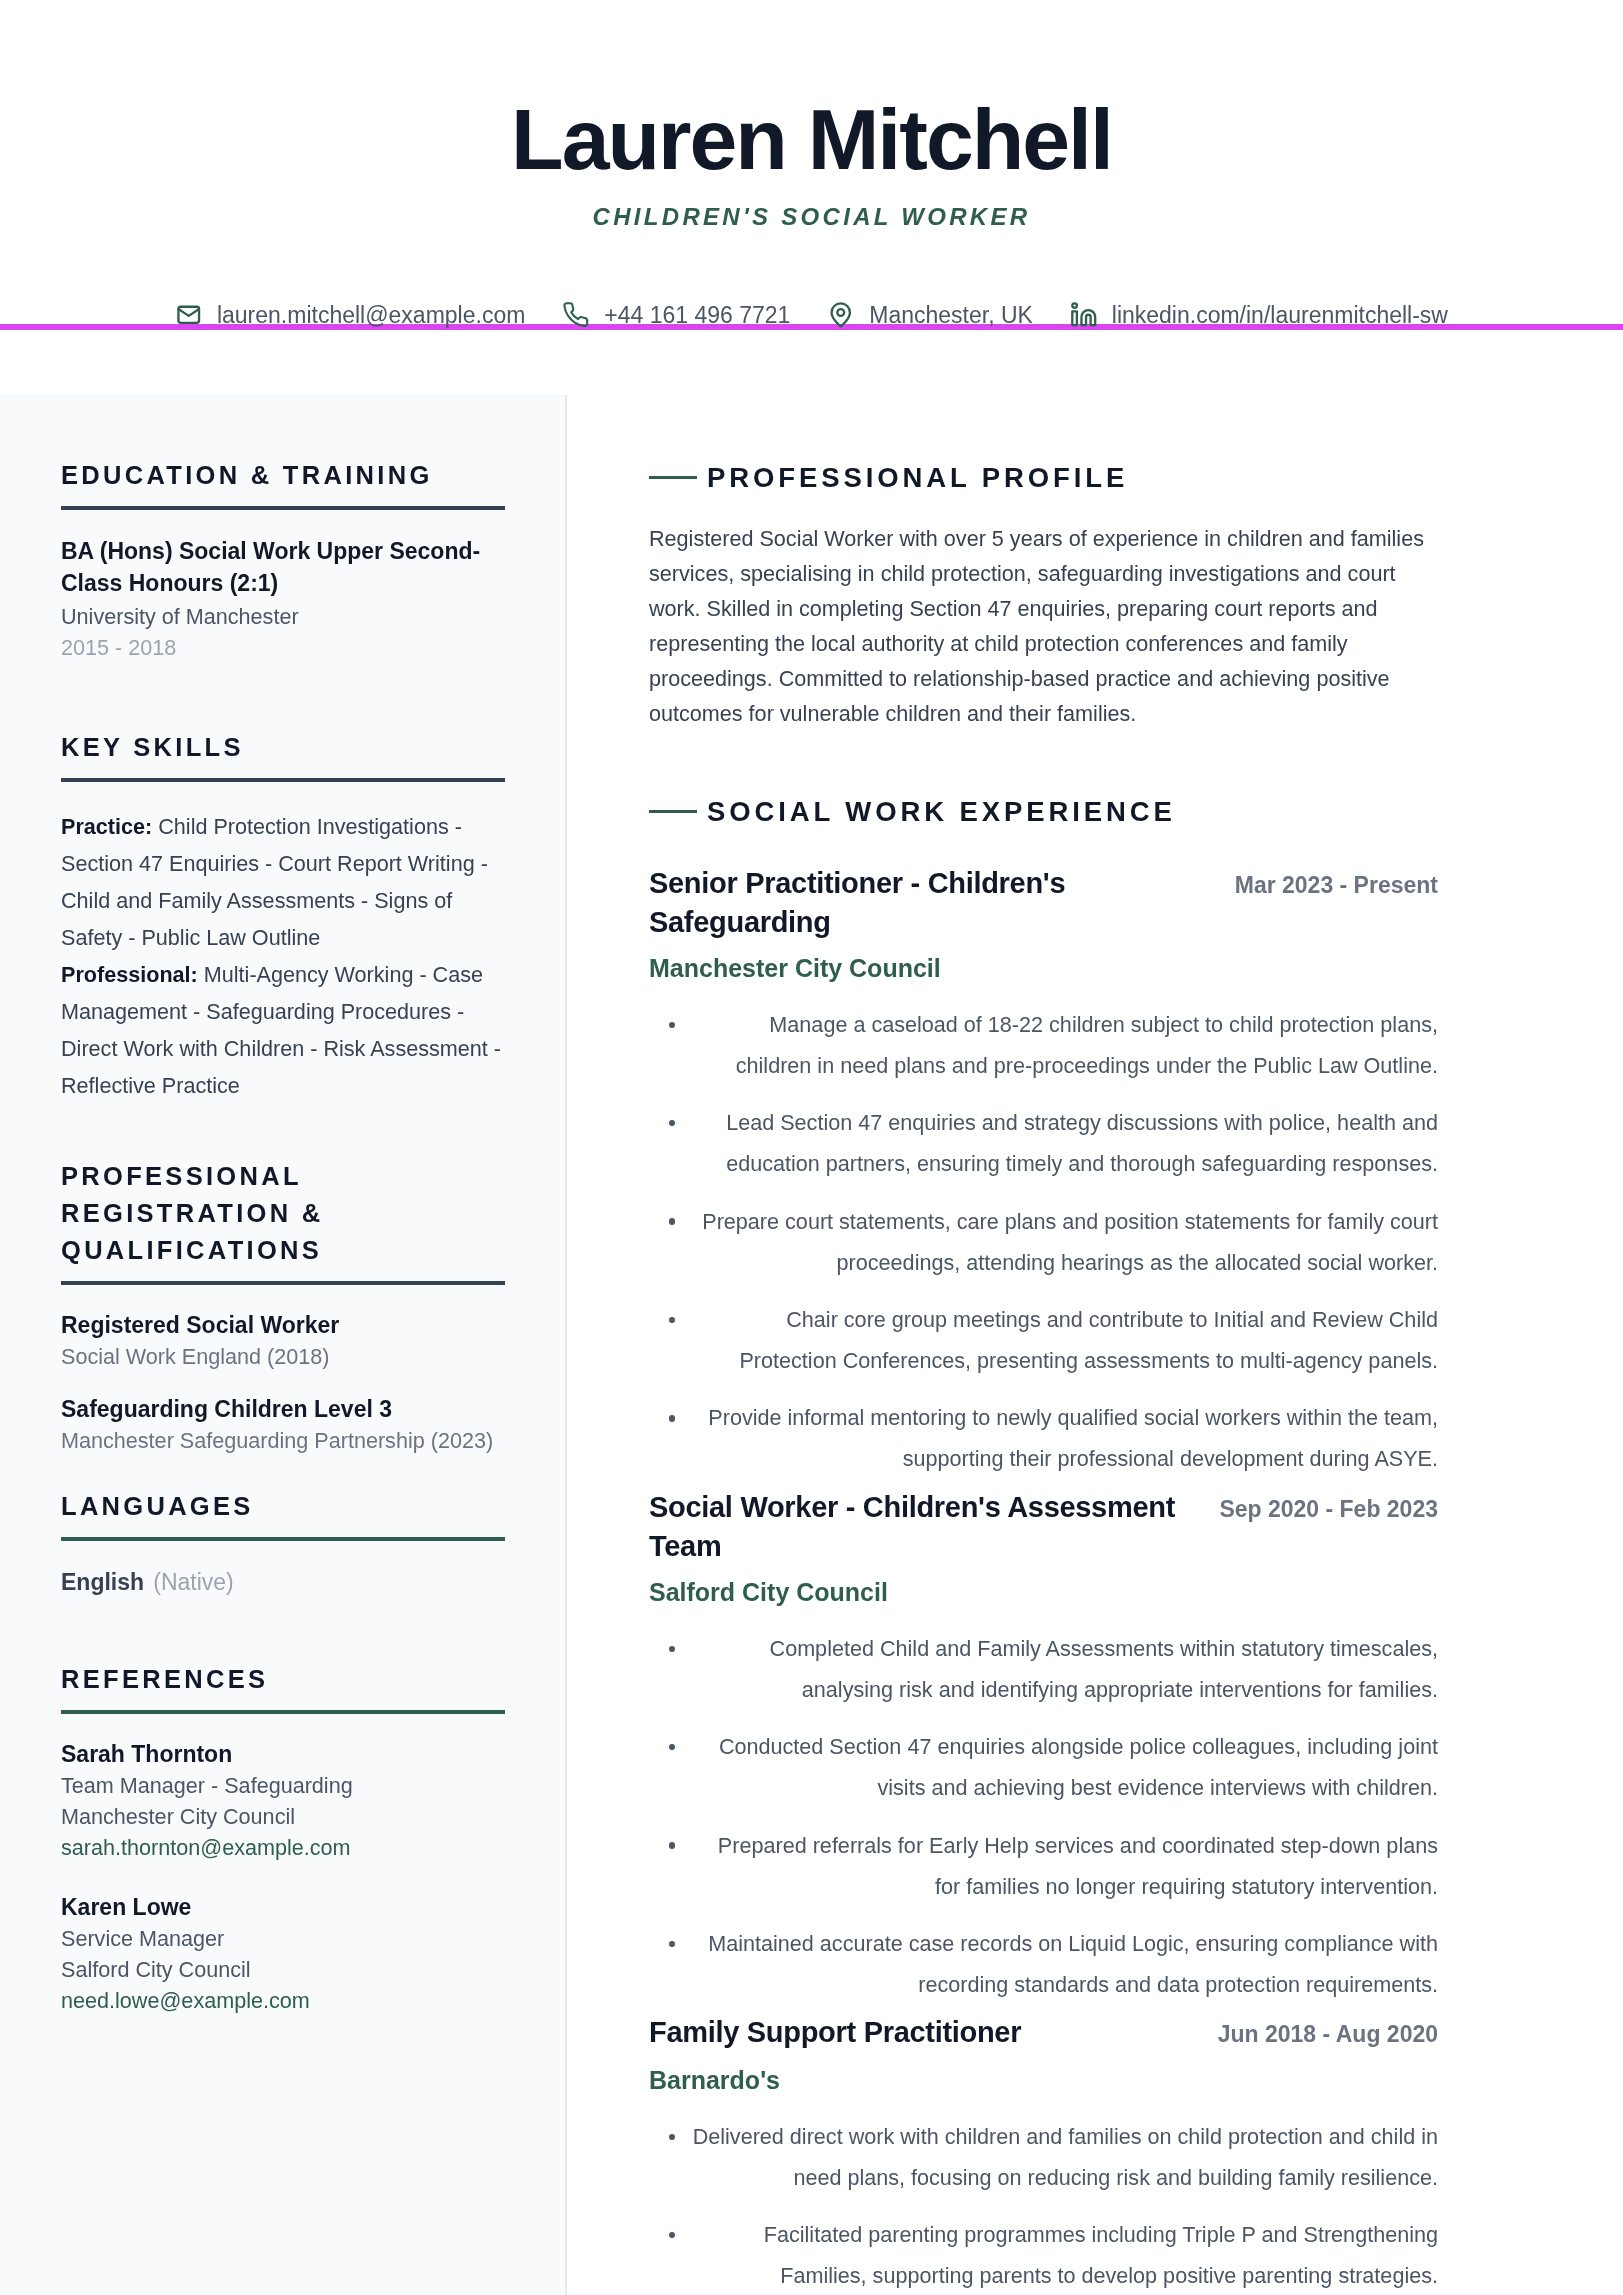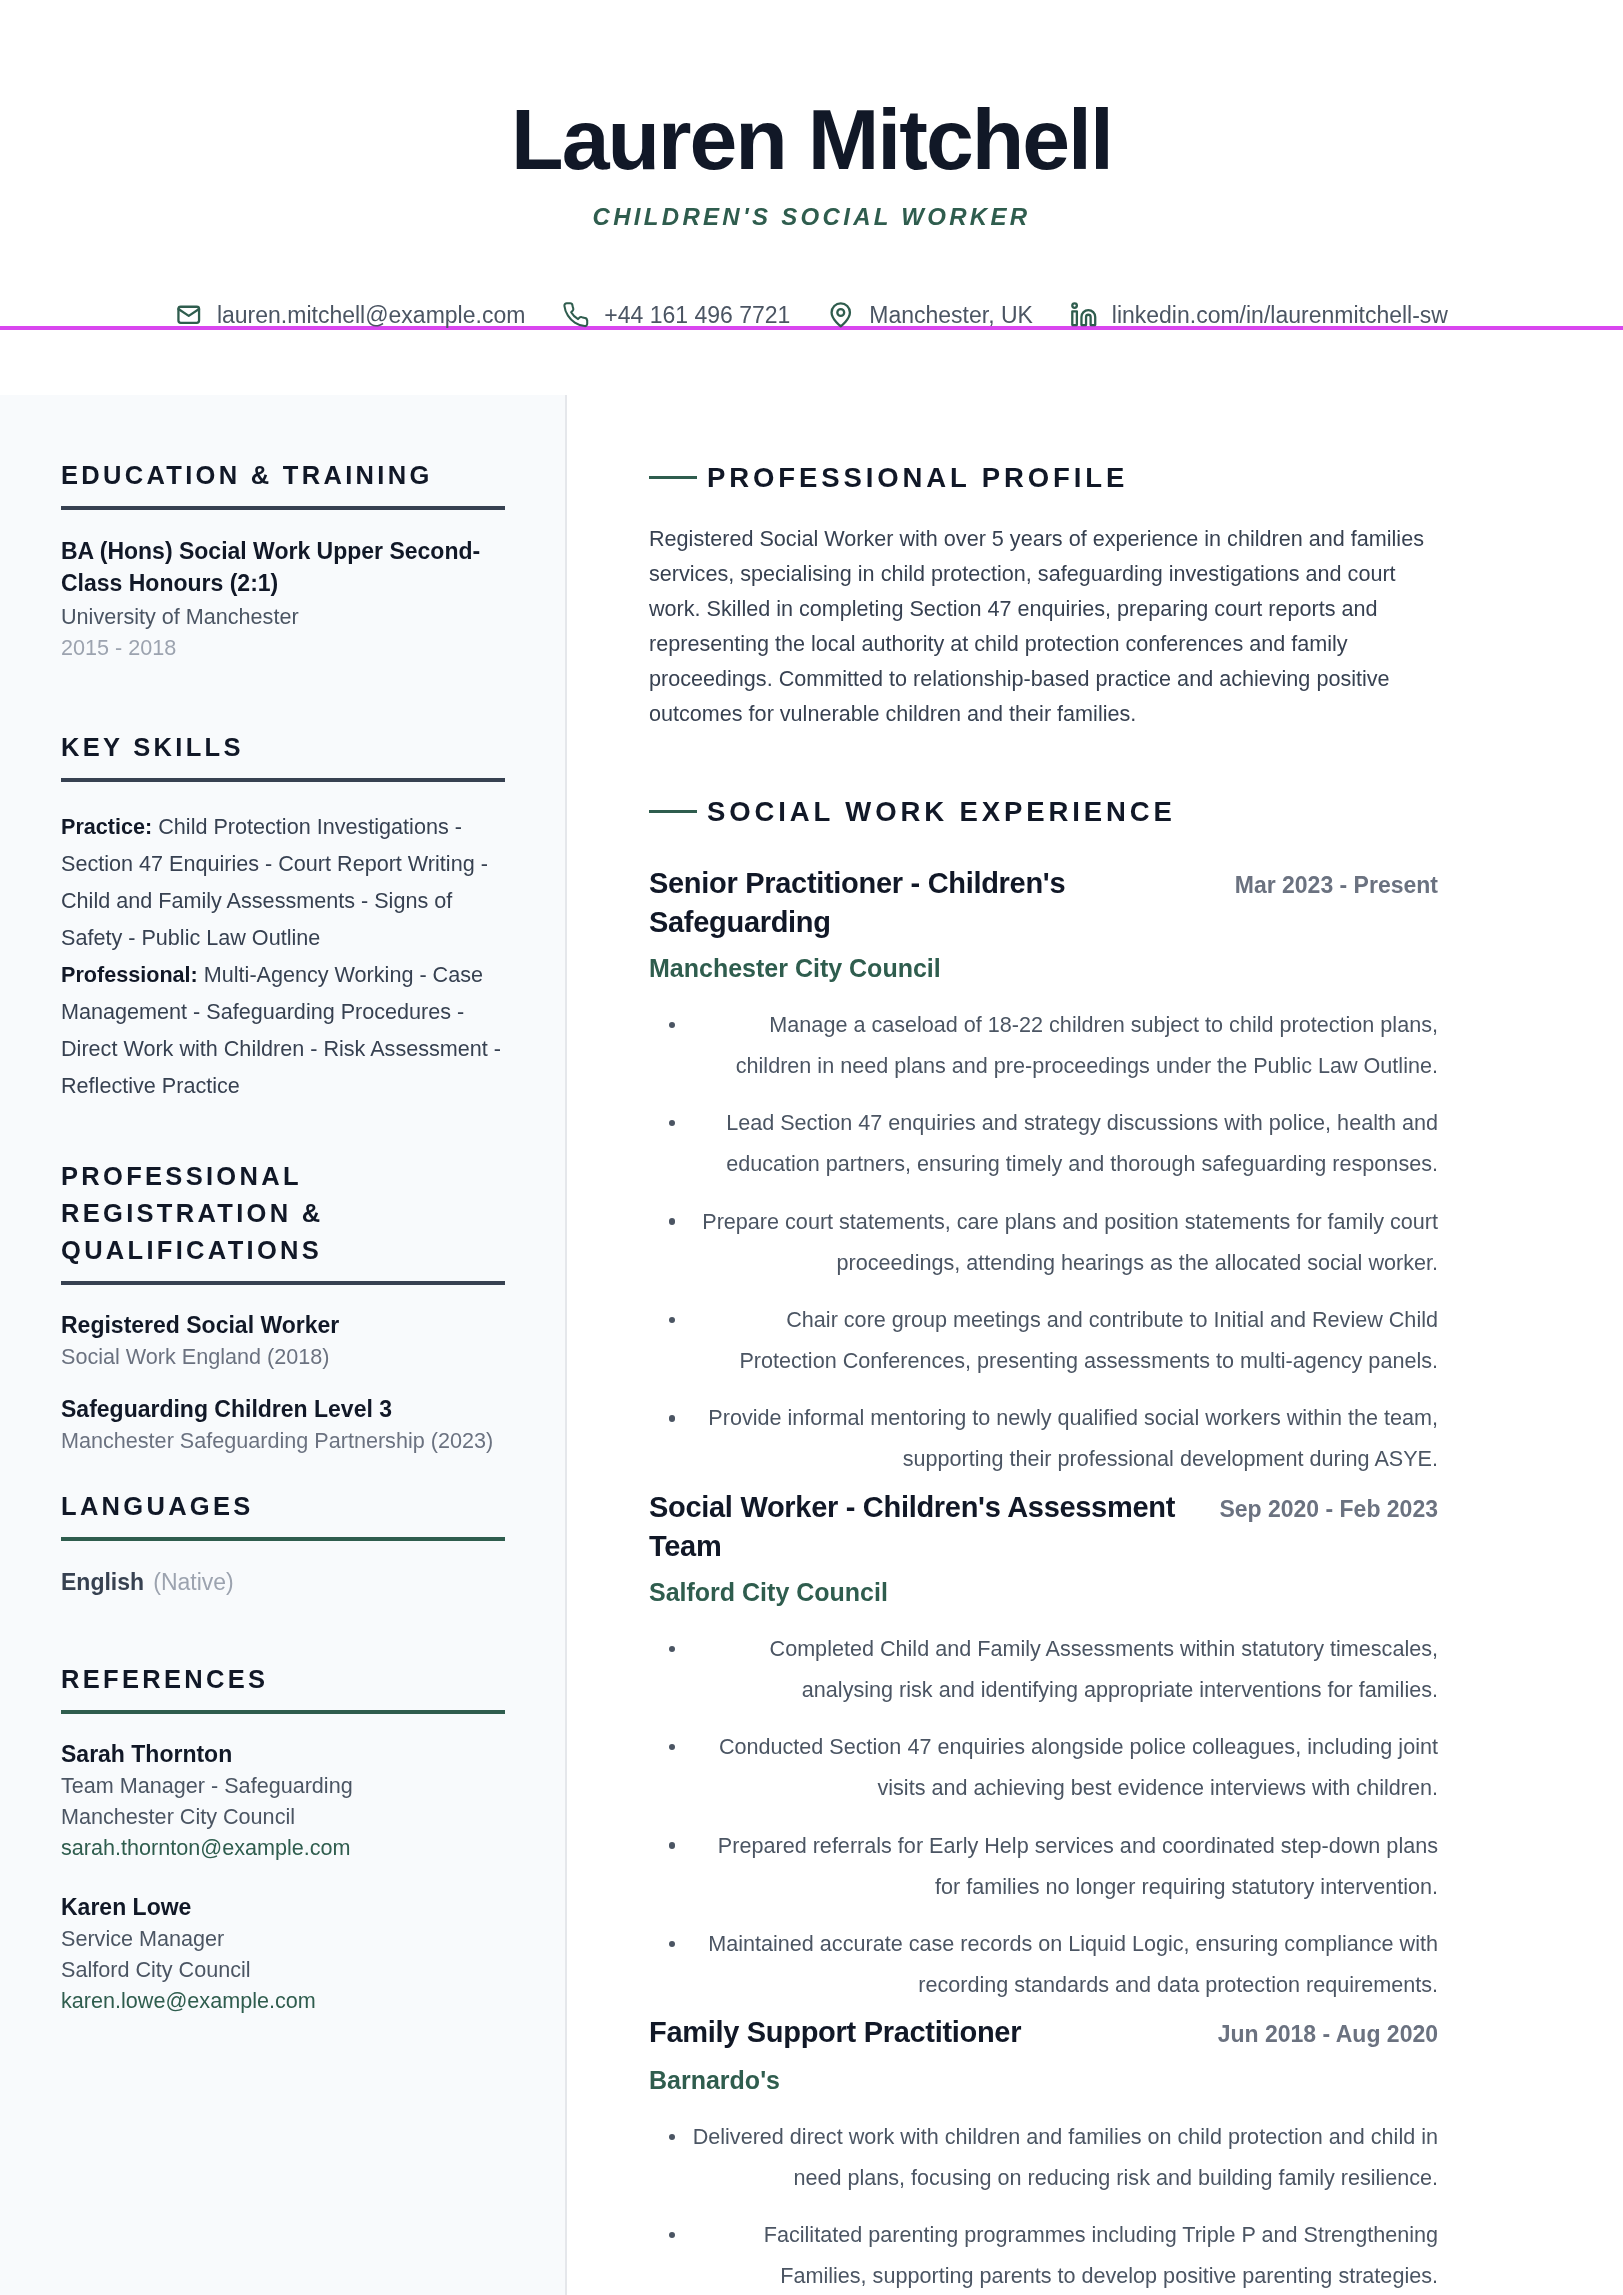--- a/index.html
+++ b/index.html
@@ -1,19 +1,19 @@
 <!DOCTYPE html>
 <html style="font-size:10.5px"><head>
 <meta charset="utf-8">
 <style>
   * { box-sizing: border-box; margin: 0; padding: 0; }
   html, body { width: 1623px; height: 2295px; background: #ffffff; overflow: hidden; }
   body { font-family: "Liberation Sans", "DejaVu Sans", sans-serif; color: #111827; position: relative; }
 
-  .header { position: absolute; left: 0; top: 0; width: 1623px; height: 330px; border-bottom: 4px solid #d946ef; background: #fff; }
+  .header { position: absolute; left: 0; top: 0; width: 1623px; height: 330px; border-bottom: 6px solid #d946ef; background: #fff; }
   .name { position: absolute; left: 0; width: 100%; top: 90px; text-align: center; font-size: 86px; font-weight: 700; letter-spacing: -2px; color: #111827; line-height: 98px; }
   .subtitle { position: absolute; left: 0; width: 100%; top: 196px; text-align: center; font-size: 24px; font-weight: 700; letter-spacing: 3.3px; color: #2f5d4e; line-height: 42px; font-style: italic; }
   .contacts { position: absolute; left: 0; width: 100%; top: 298px; display: flex; justify-content: center; gap: 37px; }
   .contact { display: flex; align-items: center; gap: 14.4px; font-size: 23px; color: #4b5563; line-height: 34px; }
   .contact svg { width: 27.5px; height: 27.5px; display: block; }
 
   .sidebar { position: absolute; left: 0; top: 395px; width: 567px; height: 1901px; background: #f8fafc; border-right: 2px solid #e5e7eb; }
   .main { position: absolute; left: 567px; top: 395px; width: 1056px; height: 1901px; background: #fff; }
 
   .side-section { position: absolute; left: 61px; width: 444px; }
@@ -138,21 +138,21 @@
     <div style="margin-top:25px;">
       <div class="ref-name">Sarah Thornton</div>
       <div class="ref-line">Team Manager - Safeguarding</div>
       <div class="ref-line">Manchester City Council</div>
       <div class="ref-email">sarah.thornton@example.com</div>
     </div>
     <div style="margin-top:29px;">
       <div class="ref-name">Karen Lowe</div>
       <div class="ref-line">Service Manager</div>
       <div class="ref-line">Salford City Council</div>
-      <div class="ref-email">karen.lowe@example.com</div>
+      <div class="ref-email">need.lowe@example.com</div>
     </div>
   </div>
 </div>
 
 <div class="main">
   <div class="main-h" style="top:63px;">
     <div class="bar"></div>
     <div class="t">PROFESSIONAL PROFILE</div>
   </div>
   <div class="profile">Registered Social Worker with over 5 years of experience in children and families services, specialising in child protection, safeguarding investigations and court work. Skilled in completing Section 47 enquiries, preparing court reports and representing the local authority at child protection conferences and family proceedings. Committed to relationship-based practice and achieving positive outcomes for vulnerable children and their families.</div>

